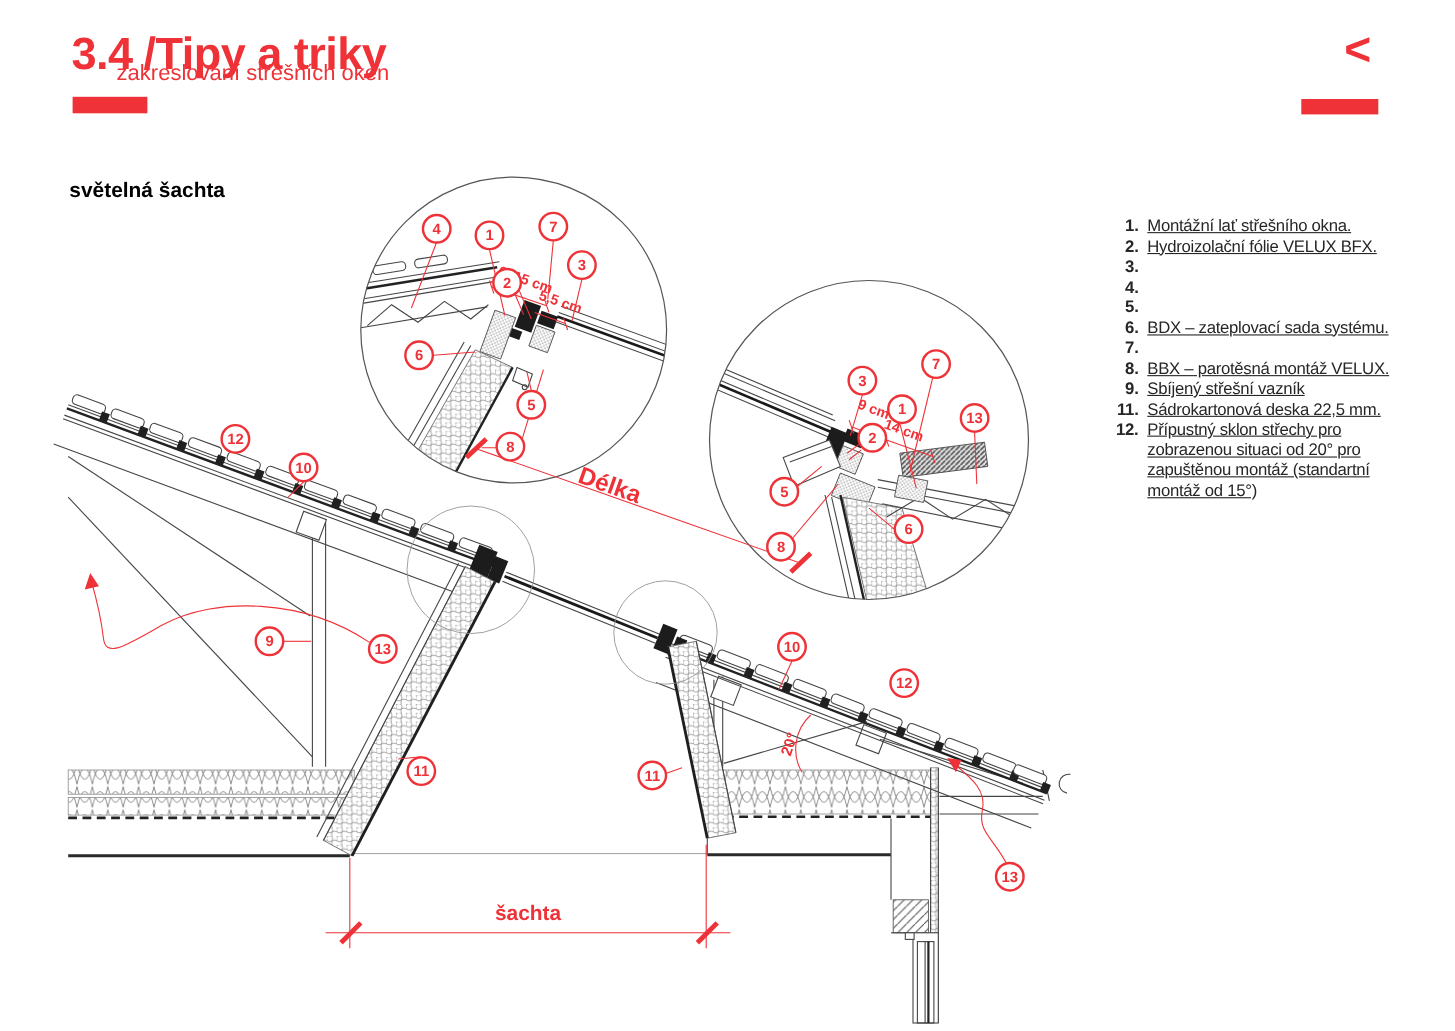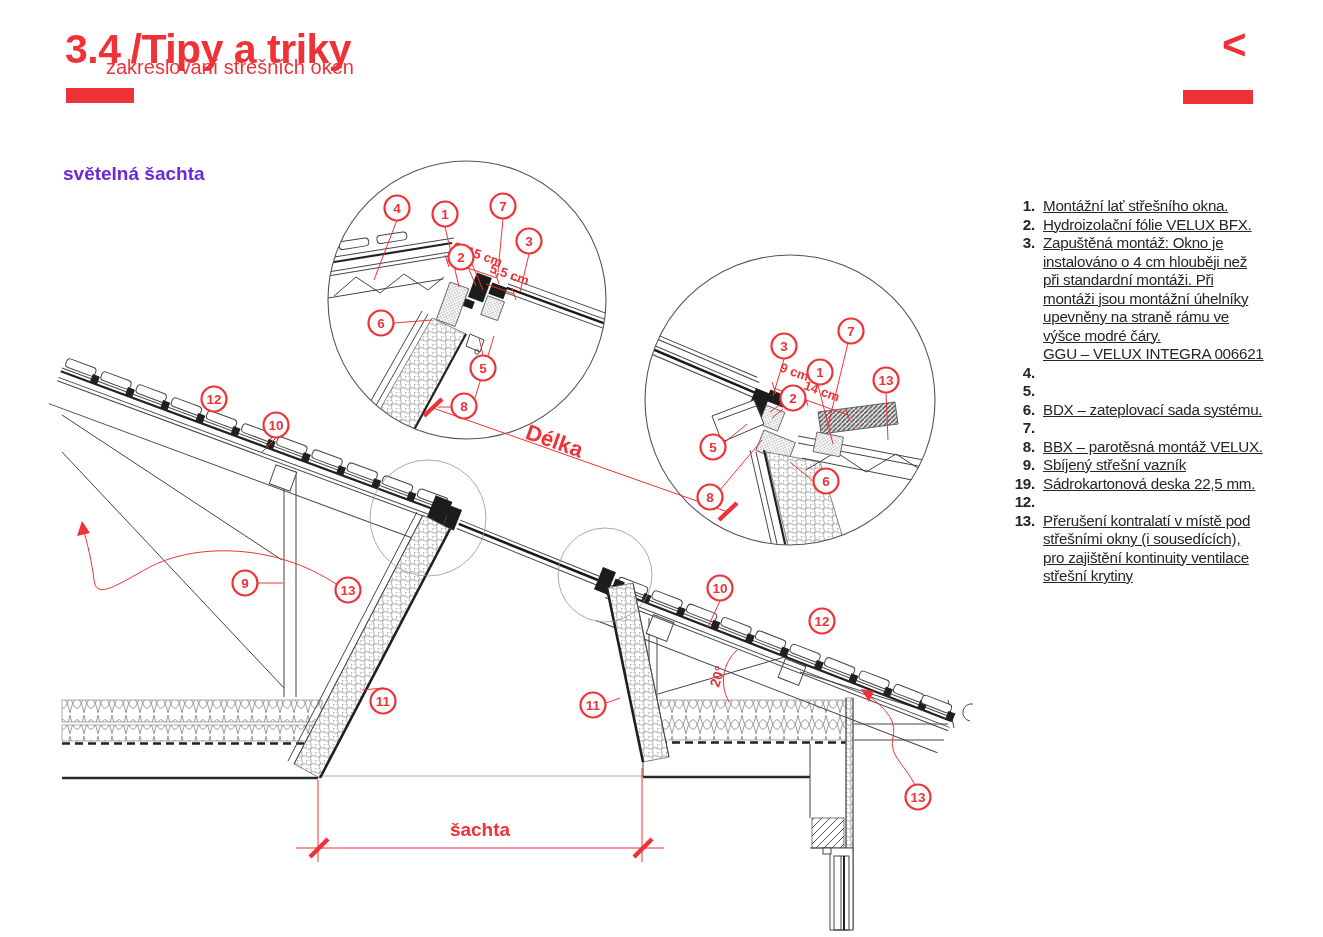--- a/index.html
+++ b/index.html
@@ -9,21 +9,21 @@
   .hdr{position:absolute;left:65px;top:26px;color:#ee3237;}
   .hdr-line{font-size:41px;font-weight:700;letter-spacing:-0.5px;white-space:nowrap;}
   .hdr-slash{margin-left:10px;}
   .hdr-sub{position:absolute;left:106px;top:56px;font-size:20px;font-weight:400;white-space:nowrap;}
   .red-bar{position:absolute;background:#ee3237;}
   .bar-left{left:66px;top:88px;width:68px;height:15px;}
   .bar-right{left:1183px;top:90px;width:70px;height:14px;}
   .chev{position:absolute;left:1222px;top:24px;font-size:42px;font-weight:700;color:#ee3237;
         cursor:pointer;line-height:1;}
   
-  .shaft-label{position:absolute;left:63px;top:163px;font-size:19px;font-weight:700;color:#6d28d9;}
+  .shaft-label{position:absolute;left:63px;top:163px;font-size:19px;font-weight:700;color:#000000;}
   
   .legend{position:absolute;left:1005px;top:197px;width:290px;font-size:15.2px;
           line-height:18.5px;color:#262626;letter-spacing:-0.25px;}
   .li{display:flex;}
   .num{flex:none;width:30px;text-align:right;padding-right:8px;font-weight:700;}
   .txt{white-space:pre-line;text-decoration:underline;}
   
   svg{position:absolute;left:0;top:0;}
   svg text{font-family:"Liberation Sans",sans-serif;}
   .ln{stroke:#454545;stroke-width:1;fill:none;}
@@ -461,27 +461,20 @@
   <div class="li">
       <span class="num">1.</span>
       <span class="txt">Montážní lať střešního okna.</span>
     </div>
   <div class="li">
       <span class="num">2.</span>
       <span class="txt">Hydroizolační fólie VELUX BFX.</span>
     </div>
   <div class="li">
       <span class="num">3.</span>
-      <span class="txt">Zapuštěná montáž: Okno je
-instalováno o 4 cm hlouběji než
-při standardní montáži. Při
-montáži jsou montážní úhelníky
-upevněny na straně rámu ve
-výšce modré čáry.
-GGU – VELUX INTEGRA 006621</span>
     </div>
   <div class="li">
       <span class="num">4.</span>
     </div>
   <div class="li">
       <span class="num">5.</span>
     </div>
   <div class="li">
       <span class="num">6.</span>
       <span class="txt">BDX – zateplovací sada systému.</span>
@@ -491,26 +484,23 @@
     </div>
   <div class="li">
       <span class="num">8.</span>
       <span class="txt">BBX – parotěsná montáž VELUX.</span>
     </div>
   <div class="li">
       <span class="num">9.</span>
       <span class="txt">Sbíjený střešní vazník</span>
     </div>
   <div class="li">
-      <span class="num">19.</span>
+      <span class="num">11.</span>
       <span class="txt">Sádrokartonová deska 22,5 mm.</span>
     </div>
   <div class="li">
       <span class="num">12.</span>
-    </div>
-  <div class="li">
-      <span class="num">13.</span>
-      <span class="txt">Přerušení kontralatí v místě pod
-střešními okny (i sousedících),
-pro zajištění kontinuity ventilace
-střešní krytiny</span>
+      <span class="txt">Přípustný sklon střechy pro
+zobrazenou situaci od 20° pro
+zapuštěnou montáž (standartní
+montáž od 15°)</span>
     </div>
 </div>
 
 </body></html>

